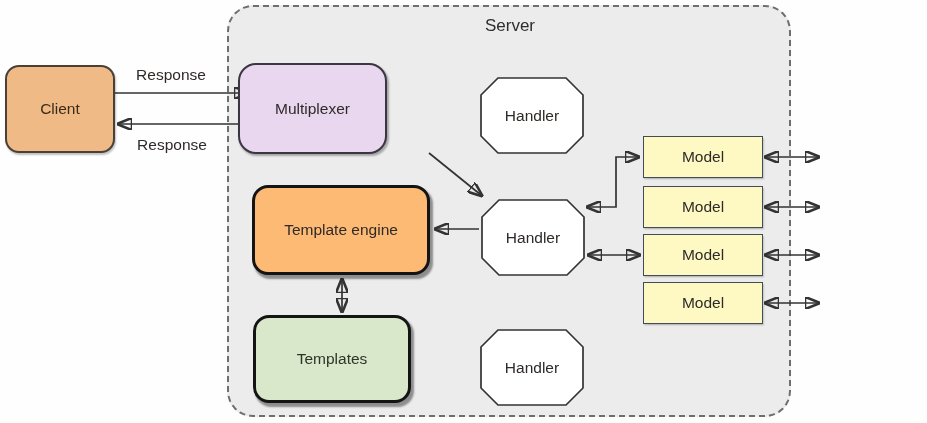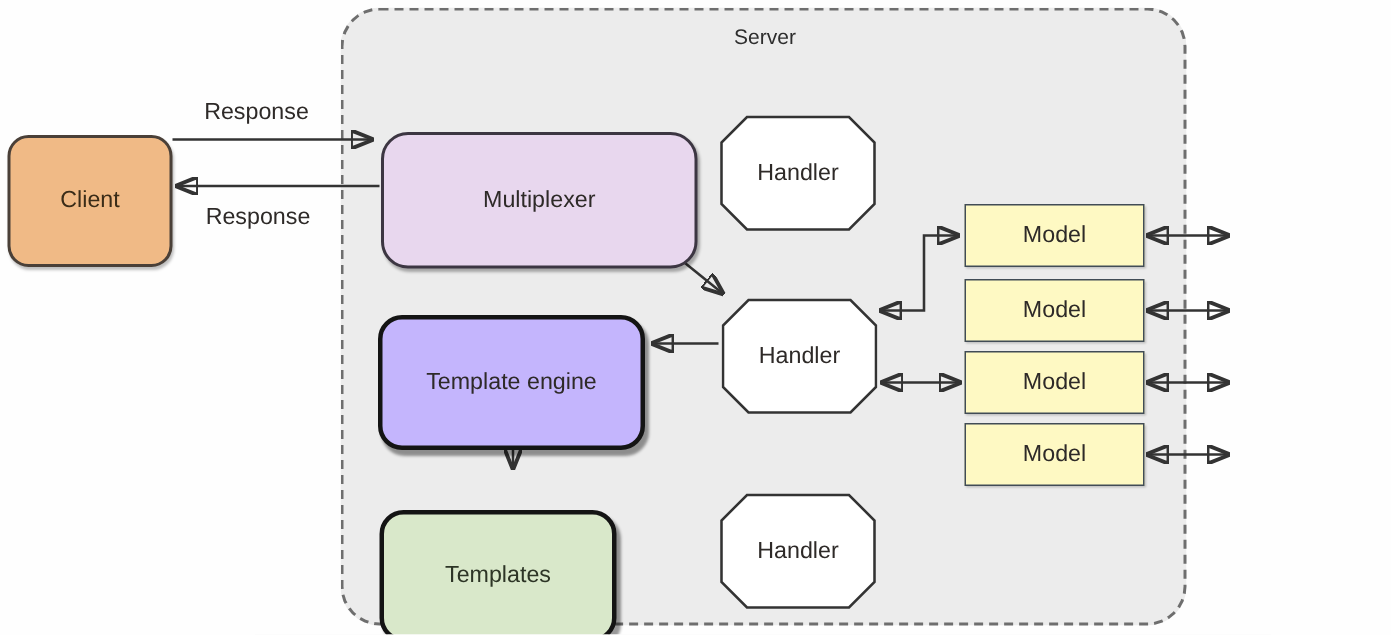--- a/index.html
+++ b/index.html
@@ -10,44 +10,44 @@
     color:#333;
   }
   
   .server-box{
     position:absolute;left:227px;top:5px;width:564px;height:412px;
     background:#ececec;border:2px dashed #6e6e6e;border-radius:26px;
     box-sizing:border-box;
   }
   .server-title{
     position:absolute;left:430px;top:16px;width:160px;
-    text-align:center;font-size:14px;color:#2e2e2e;
+    text-align:center;font-size:17px;color:#2e2e2e;
   }
   
   .nlabel{
     position:absolute;left:0;top:0;right:0;bottom:0;
     display:flex;align-items:center;justify-content:center;
     font-size:15.5px;color:#2e2a28;white-space:nowrap;
   }
   
-  .rnode{position:absolute;box-sizing:border-box;margin-top:25px;}
+  .rnode{position:absolute;box-sizing:border-box;}
   .client{
     left:5px;top:65px;width:110px;height:88px;
     background:#f0ba86;border:2px solid #4a4038;border-radius:14px;
     box-shadow:1px 2px 2px rgba(0,0,0,0.25);
   }
   .client .nlabel{color:#3a2c18;}
   .multiplexer{
-    left:254px;top:63px;width:211px;height:91px;
+    left:238px;top:63px;width:149px;height:91px;
     background:#e8d7ee;border:2px solid #3c3642;border-radius:18px;
     box-shadow:1.5px 2px 2px rgba(0,0,0,0.3);
   }
   .template-engine{
     left:252px;top:185px;width:178px;height:90px;
-    background:#c4b5fd;border:3px solid #141414;border-radius:16px;
+    background:#fdba74;border:3px solid #141414;border-radius:16px;
     box-shadow:2.5px 3.5px 2px rgba(0,0,0,0.4);
   }
   .templates{
     left:253px;top:315px;width:158px;height:88px;
     background:#d9e8ca;border:3px solid #141414;border-radius:16px;
     box-shadow:2.5px 3.5px 2px rgba(0,0,0,0.4);
   }
   .templates .nlabel{color:#2d3526;}
   
   .handler{position:absolute;width:104px;height:91px;}

